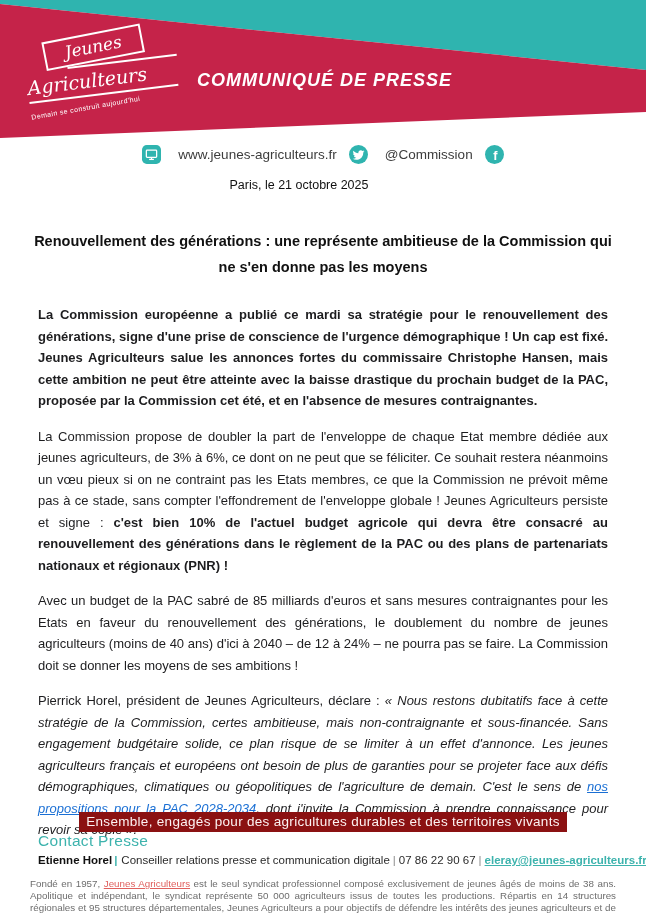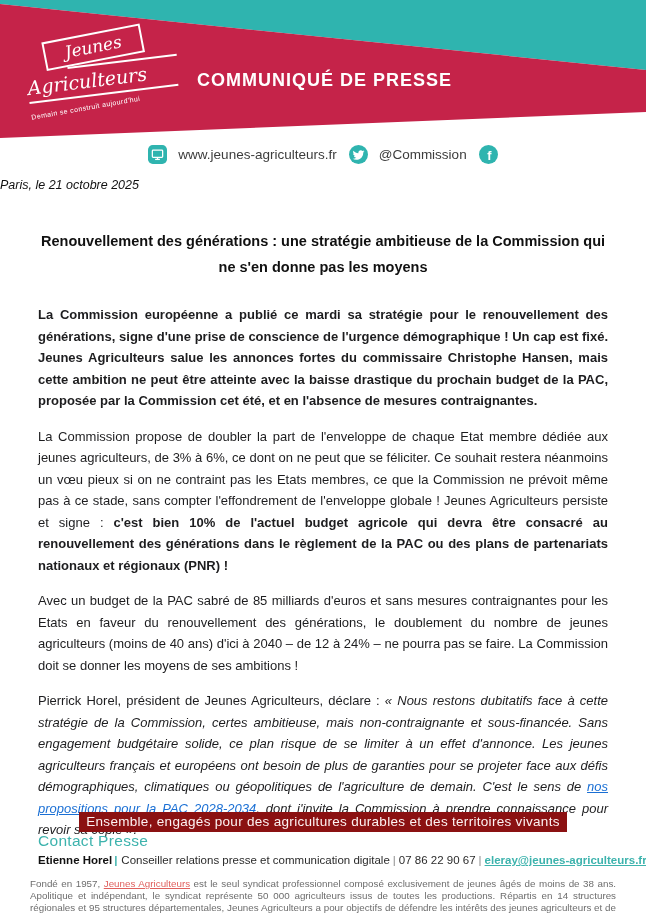--- a/index.html
+++ b/index.html
@@ -15,21 +15,21 @@
   .header .teal-wedge{
     position:absolute;inset:0;background:#2FB4AF;
     clip-path:polygon(0 0,646px 0,646px 70px,0 4px);
   }
   .header .red-ribbon{
     position:absolute;inset:0;background:#C52349;
     clip-path:polygon(0 4px,646px 70px,646px 112px,0 138px);
   }
   .press-title{
     position:absolute;left:197px;top:70px;
-    color:#fff;font-size:18px;font-weight:bold;letter-spacing:1px;
+    color:#fff;font-size:18px;font-weight:bold;letter-spacing:1px;font-style:italic;
   }
   
   .logo{position:absolute;left:26px;top:32px;width:150px;color:#fff;transform:rotate(-7deg);}
   .logo-jeunes-box{
     display:block;width:84px;margin-left:20px;text-align:center;
     border:2px solid #fff;padding:2px 6px 3px;
     font-family:"DejaVu Serif", serif;font-style:italic;font-size:17px;
     transform:rotate(-4deg);
   }
   .logo-agriculteurs{
@@ -42,26 +42,26 @@
   }
   .logo-tagline{
     display:block;margin-top:6px;font-size:7px;letter-spacing:.4px;
     transform:rotate(-3deg);white-space:nowrap;
   }
   
   .social-row{
     margin-top:5px;display:flex;justify-content:center;align-items:center;gap:12px;
     font-size:13.5px;color:#3c3c3c;
   }
-  .social-item{display:flex;align-items:center;gap:11px;}
+  .social-item{display:flex;align-items:center;gap:17px;}
   .social-item svg{display:block;}
   
   .dateline{
-    margin-top:14px;padding-right:48px;text-align:left;
-    font-style:italic;font-size:12.5px;color:#111;
+    margin-top:14px;padding-right:48px;text-align:center;
+    font-size:12.5px;color:#111;
   }
   .doc-title{
     margin:36px auto 0;max-width:580px;text-align:center;
     font-size:14.5px;font-weight:bold;line-height:26px;color:#111;
   }
   
   .content{padding:0 38px;}
   .para{
     margin:14px 0 0;text-align:justify;
     font-size:13px;line-height:21.5px;color:#1d1d1f;
@@ -135,21 +135,21 @@
       <svg width="19" height="19" viewBox="0 0 24 24">
         <circle cx="12" cy="12" r="12" fill="#2FB4AF"></circle>
         <text x="13" y="19" text-anchor="middle" font-family="Liberation Sans, sans-serif" font-size="16" font-weight="bold" fill="#ffffff">f</text>
       </svg>
     </span>
   </div>
 </div>
 
 <div class="dateline">Paris, le 21 octobre 2025</div>
 
-<h1 class="doc-title">Renouvellement des générations : une stratégie ambitieuse de la Commission qui ne s'en donne pas les moyens</h1>
+<h1 class="doc-title">Renouvellement des générations : une représente ambitieuse de la Commission qui ne s'en donne pas les moyens</h1>
 
 <div class="content">
   <p class="para lead">La Commission européenne a publié ce mardi sa stratégie pour le renouvellement des générations, signe d'une prise de conscience de l'urgence démographique ! Un cap est fixé. Jeunes Agriculteurs salue les annonces fortes du commissaire Christophe Hansen, mais cette ambition ne peut être atteinte avec la baisse drastique du prochain budget de la PAC, proposée par la Commission cet été, et en l'absence de mesures contraignantes.</p>
 
   <p class="para"><span>La Commission propose de doubler la part de l'enveloppe de chaque Etat membre dédiée aux jeunes agriculteurs, de 3% à 6%, ce dont on ne peut que se féliciter. Ce souhait restera néanmoins un vœu pieux si on ne contraint pas les Etats membres, ce que la Commission ne prévoit même pas à ce stade, sans compter l'effondrement de l'enveloppe globale ! Jeunes Agriculteurs persiste et signe : </span><span class="b">c'est bien 10% de l'actuel budget agricole qui devra être consacré au renouvellement des générations dans le règlement de la PAC ou des plans de partenariats nationaux et régionaux (PNR) !</span></p>
 
   <p class="para">Avec un budget de la PAC sabré de 85 milliards d'euros et sans mesures contraignantes pour les Etats en faveur du renouvellement des générations, le doublement du nombre de jeunes agriculteurs (moins de 40 ans) d'ici à 2040 – de 12 à 24% – ne pourra pas se faire. La Commission doit se donner les moyens de ses ambitions !</p>
 
   <p class="para"><span>Pierrick Horel, président de Jeunes Agriculteurs, déclare : </span><span class="i">« Nous restons dubitatifs face à cette stratégie de la Commission, certes ambitieuse, mais non-contraignante et sous-financée. Sans engagement budgétaire solide, ce plan risque de se limiter à un effet d'annonce. Les jeunes agriculteurs français et européens ont besoin de plus de garanties pour se projeter face aux défis démographiques, climatiques ou géopolitiques de l'agriculture de demain. C'est le sens de </span><a class="doc-link">nos propositions pour la PAC 2028-2034</a><span class="i">, dont j'invite la Commission à prendre connaissance pour revoir sa copie ».</span></p>
 </div>

